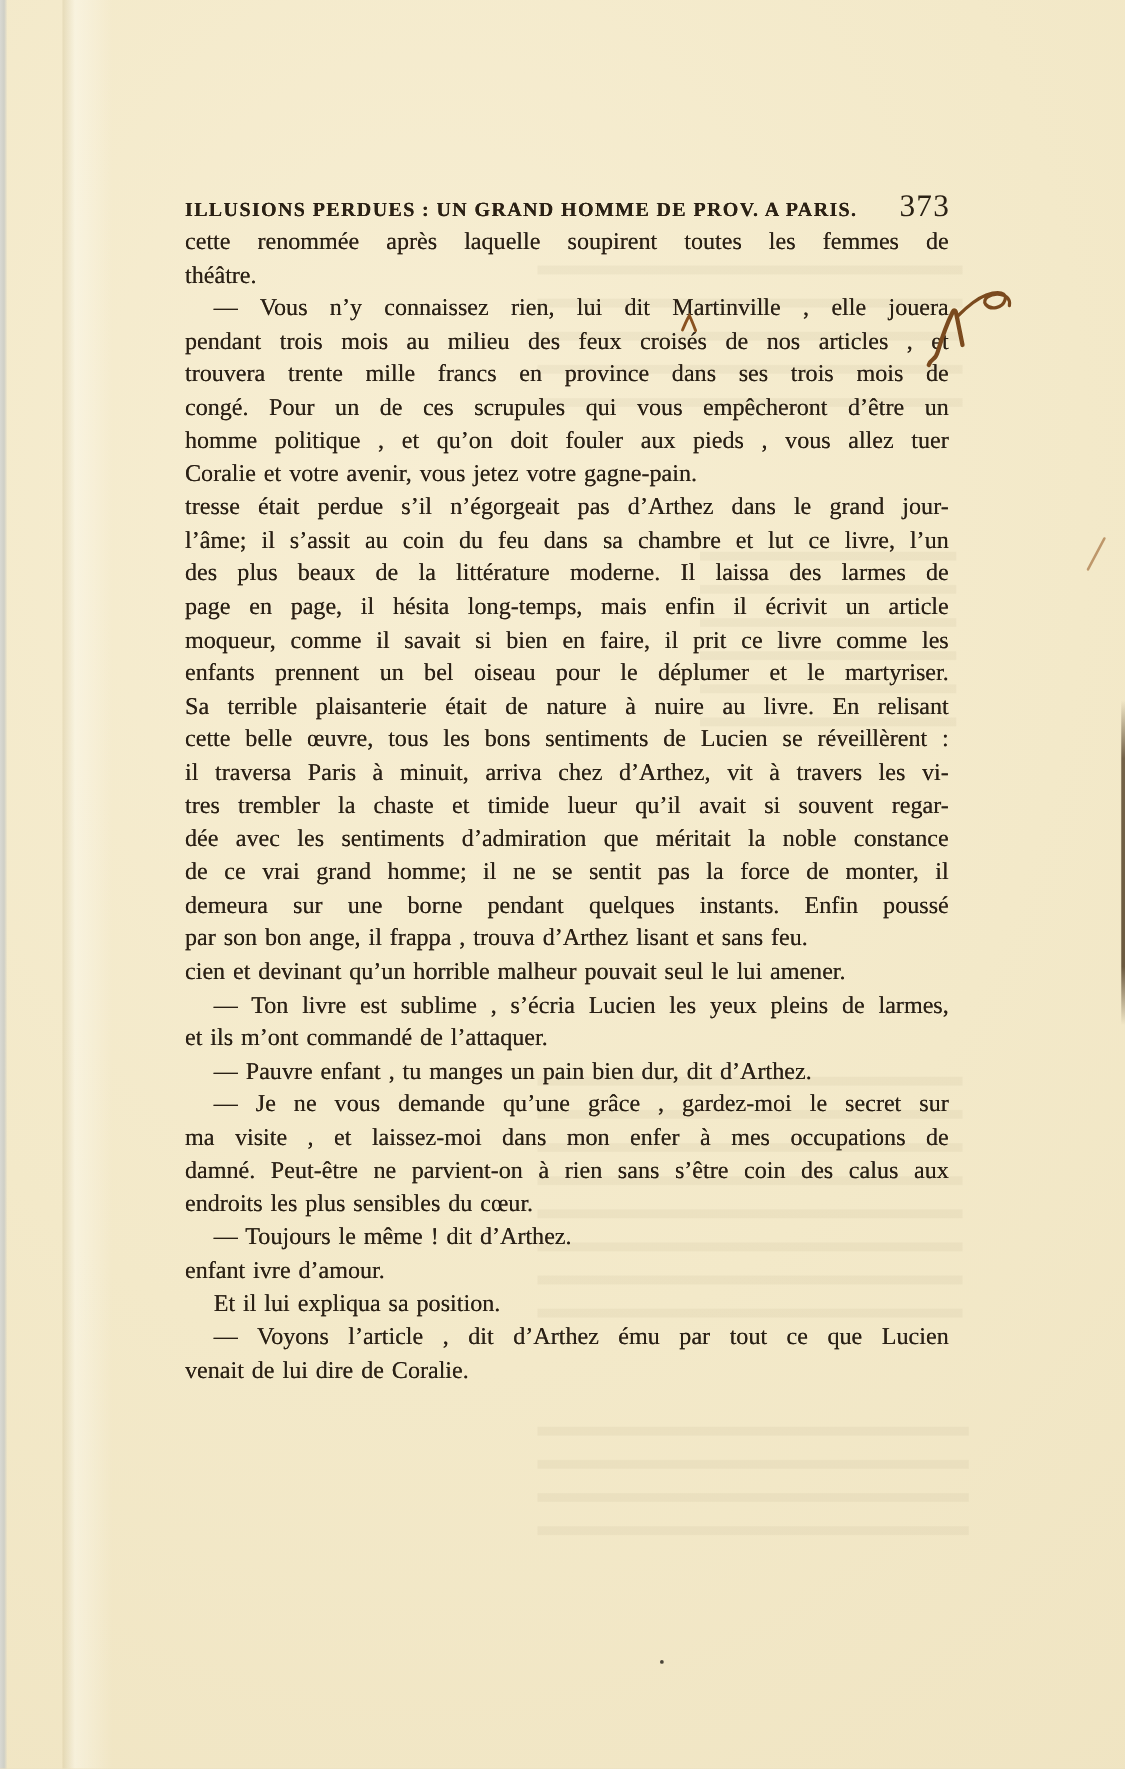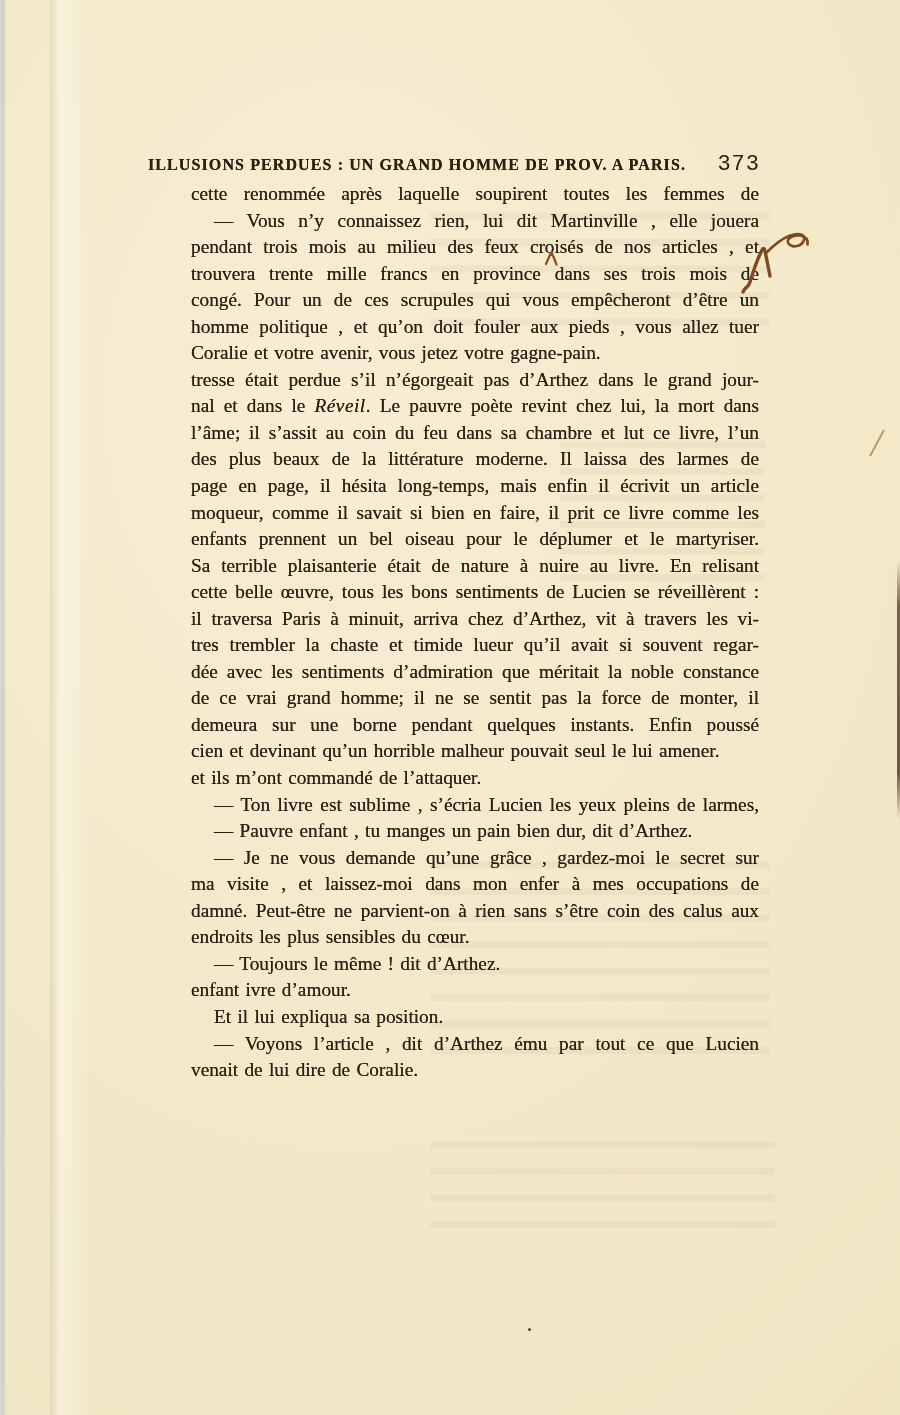--- a/index.html
+++ b/index.html
@@ -21,26 +21,26 @@
        background:repeating-linear-gradient(to bottom,rgba(0,0,0,0) 0px,rgba(0,0,0,0) 16px,rgba(146,130,94,.16) 17px,rgba(146,130,94,.16) 23px,rgba(0,0,0,0) 24px,rgba(0,0,0,0) 26.5px);}
   .g1{left:430px;top:196px;width:340px;height:145px;}
   .g2{left:560px;top:425px;width:205px;height:160px;}
   .g3{left:430px;top:845px;width:340px;height:215px;}
   .g4{left:430px;top:1125px;width:345px;height:112px;}
 
   .running-header{position:absolute;left:148px;top:152px;width:612px;
        display:flex;justify-content:space-between;align-items:baseline;color:#2b2114;}
   .running-header .title{font-weight:bold;font-size:16px;letter-spacing:1.1px;
        text-shadow:0 0 .3px #2b2114;}
-  .running-header .pageno{font-size:22px;font-weight:400;letter-spacing:1px;font-family:Liberation Mono, monospace;}
+  .running-header .pageno{font-size:25px;font-weight:400;letter-spacing:1px;}
 
   .page-text{position:absolute;left:148px;top:181px;width:611px;
        font-size:19.3px;line-height:26.55px;color:#2a2015;word-spacing:1.5px;
        text-shadow:0 0 .35px rgba(42,32,21,.85);}
-  .ln{text-align:left;white-space:nowrap;margin-left:43px;}
+  .ln{text-align:left;white-space:nowrap;}
   .ln.j{white-space:normal;text-align:justify;text-align-last:justify;}
   .ln.ind{text-indent:23px;}
   .ln i{font-style:italic;letter-spacing:.5px;}
 
   .ink{position:absolute;}
   .ink svg{display:block;}
   .speck{position:absolute;left:528px;top:1328px;width:3px;height:3px;background:#4a4438;border-radius:50%;}
   .fiber{position:absolute;left:876px;top:428px;width:1.5px;height:30px;background:rgba(146,84,30,.55);transform:rotate(28deg);border-radius:2px;}
 </style>
 </head>
@@ -56,43 +56,44 @@
   <div class="ghost g3"></div>
   <div class="ghost g4"></div>
 
   <div class="running-header">
     <span class="title">ILLUSIONS PERDUES : UN GRAND HOMME DE PROV. A PARIS.</span>
     <span class="pageno">373</span>
   </div>
 
   <div class="page-text">
     <div class="ln j">cette renommée après laquelle soupirent toutes les femmes de</div>
+    <div class="ln">théâtre.</div>
     <div class="ln j ind">— Vous n’y connaissez rien, lui dit Martinville , elle jouera</div>
     <div class="ln j">pendant trois mois au milieu des feux croisés de nos articles , et</div>
     <div class="ln j">trouvera trente mille francs en province dans ses trois mois de</div>
     <div class="ln j">congé. Pour un de ces scrupules qui vous empêcheront d’être un</div>
     <div class="ln j">homme politique , et qu’on doit fouler aux pieds , vous allez tuer</div>
     <div class="ln">Coralie et votre avenir, vous jetez votre gagne-pain.</div>
     <div class="ln j">tresse était perdue s’il n’égorgeait pas d’Arthez dans le grand jour-</div>
-    <div class="ln j"><span>nal et dans le </span><i>Réveil</i><span>. Le pauvre poète revint chez lui, la mort dans</span></div>
     <div class="ln j">l’âme; il s’assit au coin du feu dans sa chambre et lut ce livre, l’un</div>
     <div class="ln j">des plus beaux de la littérature moderne. Il laissa des larmes de</div>
     <div class="ln j">page en page, il hésita long-temps, mais enfin il écrivit un article</div>
     <div class="ln j">moqueur, comme il savait si bien en faire, il prit ce livre comme les</div>
     <div class="ln j">enfants prennent un bel oiseau pour le déplumer et le martyriser.</div>
     <div class="ln j">Sa terrible plaisanterie était de nature à nuire au livre. En relisant</div>
     <div class="ln j">cette belle œuvre, tous les bons sentiments de Lucien se réveillèrent :</div>
     <div class="ln j">il traversa Paris à minuit, arriva chez d’Arthez, vit à travers les vi-</div>
     <div class="ln j">tres trembler la chaste et timide lueur qu’il avait si souvent regar-</div>
     <div class="ln j">dée avec les sentiments d’admiration que méritait la noble constance</div>
     <div class="ln j">de ce vrai grand homme; il ne se sentit pas la force de monter, il</div>
     <div class="ln j">demeura sur une borne pendant quelques instants. Enfin poussé</div>
+    <div class="ln">par son bon ange, il frappa , trouva d’Arthez lisant et sans feu.</div>
     <div class="ln">cien et devinant qu’un horrible malheur pouvait seul le lui amener.</div>
+    <div class="ln j ind">— Ton livre est sublime , s’écria Lucien les yeux pleins de larmes,</div>
     <div class="ln">et ils m’ont commandé de l’attaquer.</div>
-    <div class="ln j ind">— Ton livre est sublime , s’écria Lucien les yeux pleins de larmes,</div>
     <div class="ln ind">— Pauvre enfant , tu manges un pain bien dur, dit d’Arthez.</div>
     <div class="ln j ind">— Je ne vous demande qu’une grâce , gardez-moi le secret sur</div>
     <div class="ln j">ma visite , et laissez-moi dans mon enfer à mes occupations de</div>
     <div class="ln j">damné. Peut-être ne parvient-on à rien sans s’être coin des calus aux</div>
     <div class="ln">endroits les plus sensibles du cœur.</div>
     <div class="ln ind">— Toujours le même ! dit d’Arthez.</div>
     <div class="ln">enfant ivre d’amour.</div>
     <div class="ln ind">Et il lui expliqua sa position.</div>
     <div class="ln j ind">— Voyons l’article , dit d’Arthez ému par tout ce que Lucien</div>
     <div class="ln">venait de lui dire de Coralie.</div>

